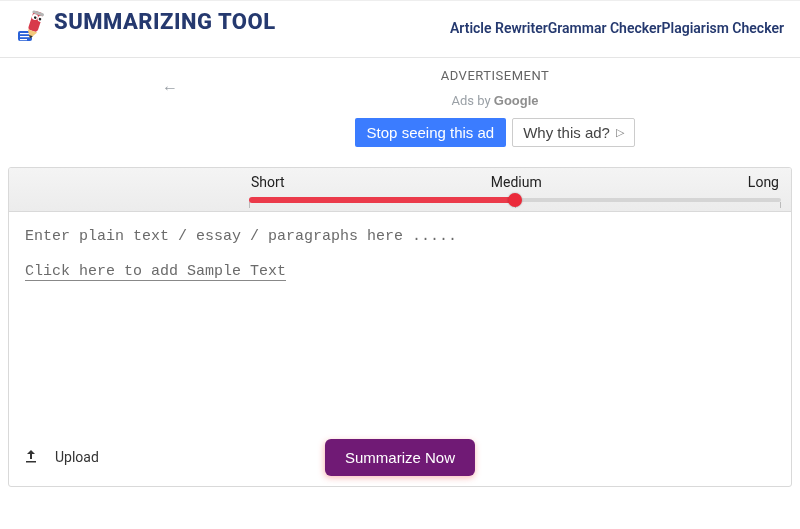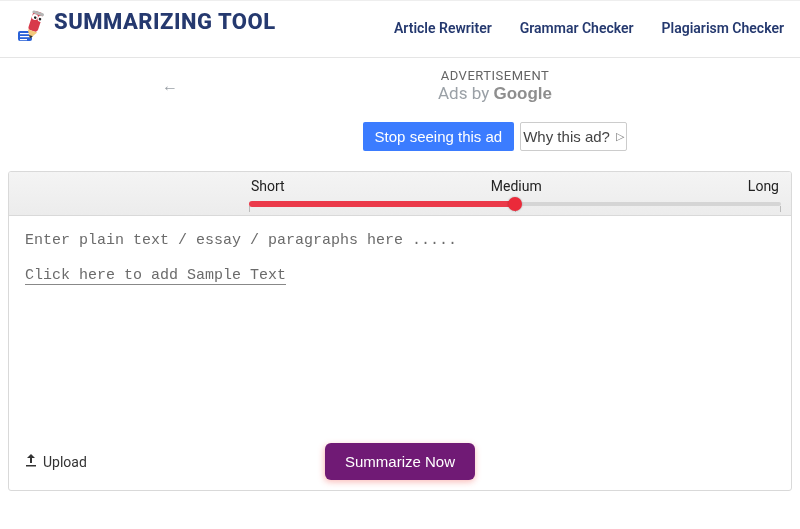--- a/index.html
+++ b/index.html
@@ -3,41 +3,41 @@
 <meta charset="utf-8">
 <style>
   * { box-sizing: border-box; margin: 0; padding: 0; }
   html, body { width: 800px; height: 529px; font-family: -apple-system, BlinkMacSystemFont, "Segoe UI", Roboto, Arial, sans-serif; background: #fff; overflow: hidden; }
   .header {
     display: flex; align-items: center; justify-content: space-between;
     padding: 8px 12px 10px 12px; border-bottom: 1px solid #e5e5e5; border-top: 1px solid #eee;
   }
   .brand { display: flex; align-items: flex-start; gap: 6px; }
   .brand-title { font-size: 22px; font-weight: 800; color: #25396f; letter-spacing: 0.5px; }
-  .nav { display: flex; gap: 28px; font-size: 14px; font-weight: 600; color: #25396f; padding-right: 4px;}
+  .nav { display: flex; font-size: 14px; font-weight: 600; color: #25396f; padding-right: 4px;}
   .nav a { color: #25396f; text-decoration: none; cursor: pointer; }
   .ad-wrap { display: flex; margin-top: 6px; }
   .ad-left {
     width: 190px; min-width:190px; position: relative;
   }
   .ad-back {
     position: absolute; top: 12px; right: 12px; color: #9aa0a6; font-size: 16px; cursor: pointer;
   }
   .ad-right { flex: 1; text-align: center; padding: 4px 0 10px 0;}
   .ad-label { color: #646464; font-size: 13px; letter-spacing: 0.5px; }
-  .ads-by { font-size: 17px; color: #9aa0a6; }
+  .ads-by { margin-top: 10px; font-size: 13px; color: #9aa0a6; }
   .ads-by .g { font-family: Arial, sans-serif; font-weight: 600; color: #8e8e8e; }
-  .ad-btns { margin-top: 18px; display: flex; justify-content: center; gap: 6px; align-items:center;}
+  .ad-btns { margin-top: 10px; display: flex; justify-content: center; gap: 6px; align-items:center;}
   .btn-stop {
     background: #3b7cff; color: #fff; border: none; font-size: 15px;
     padding: 6px 12px; border-radius: 2px; cursor: pointer;
   }
   .btn-why {
     background: #fff; border: 1px solid #ccc; font-size: 15px; color: #444;
-    padding: 5px 2px; border-radius: 2px; cursor: pointer; display:flex; align-items:center; gap:6px;
+    padding: 5px 10px; border-radius: 2px; cursor: pointer; display:flex; align-items:center; gap:6px;
   }
   .tri { font-size: 11px; color: #777; }
   .tool {
     margin: 10px 8px 0 8px; border: 1px solid #d9d9d9; border-radius: 3px; overflow: hidden;
     background: #fff;
   }
   .slider-bar {
     background: linear-gradient(#f4f4f4,#ececec); border-bottom: 1px solid #d9d9d9;
     padding: 6px 10px 1px 10px;
   }
@@ -60,21 +60,21 @@
     padding: 16px 16px; font-family: "Courier New", monospace; font-size: 15px; color: #555;
     min-height: 220px;
   }
   .placeholder { color: #6b6b6b; }
   .sample { color: #6b6b6b; margin-top: 18px; cursor: pointer; }
   .sample span { border-bottom: 1px solid #888; }
   .footer {
     display: flex; align-items: center; justify-content: space-between;
     padding: 10px 16px 14px 16px;
   }
-  .upload { display:flex; align-items:flex-end; gap:6px; font-size:14px; color:#333; cursor:pointer;}
+  .upload { display:flex; align-items:center; gap:18px; font-size:14px; color:#333; cursor:pointer;}
   .summarize {
     background: #701a75; color:#fff; border:none; border-radius:6px;
     padding: 10px 20px; font-size: 15px; cursor:pointer; font-weight:500;
     box-shadow: 0 2px 6px rgba(242,91,82,.4);
     position:absolute; left:50%; transform:translateX(-50%);
   }
   .footer { position: relative; height: 54px;}
 </style>
 </head>
 <body>

